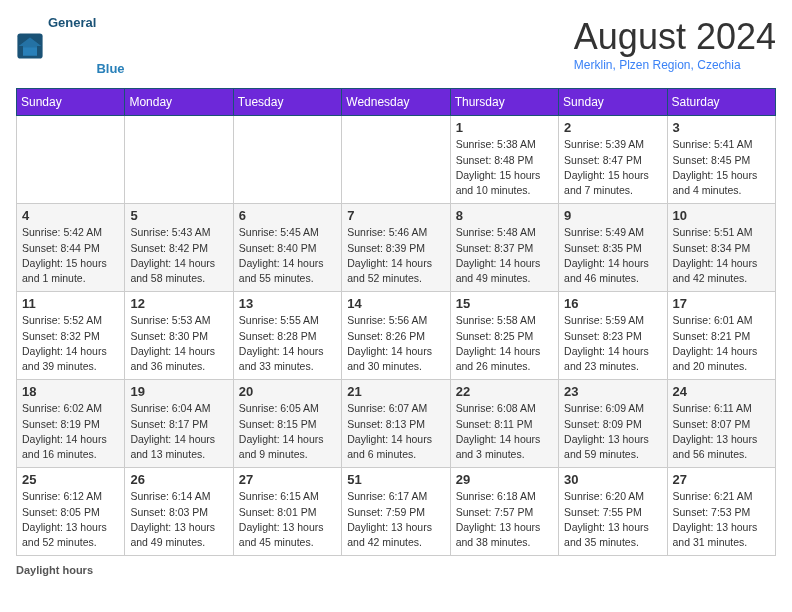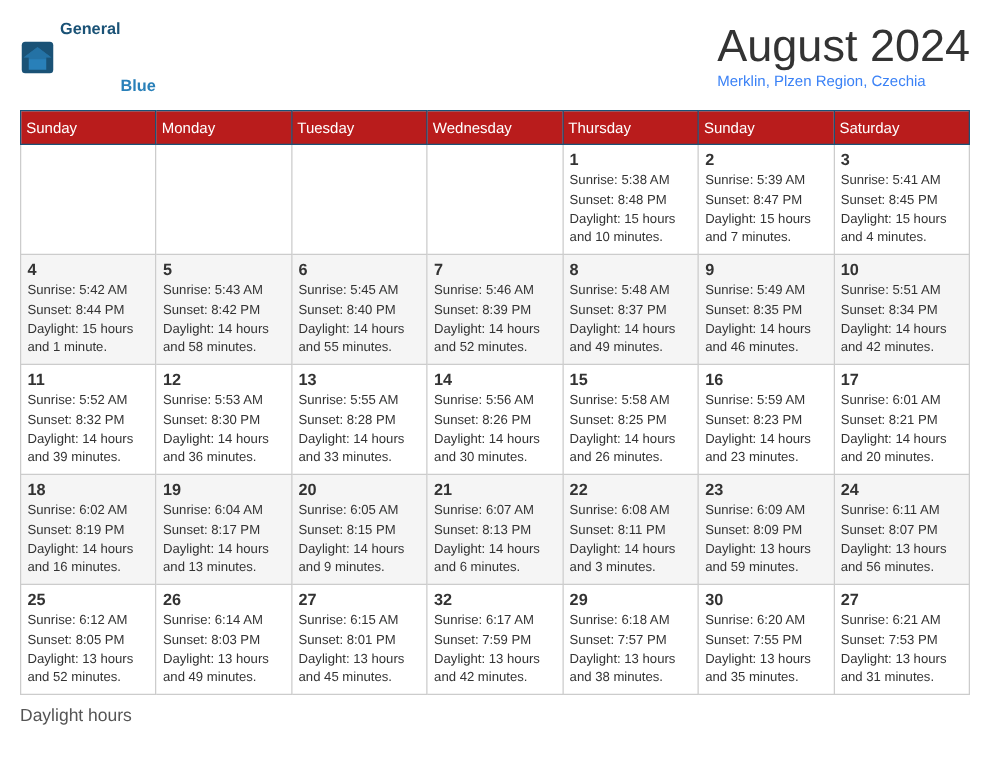--- a/index.html
+++ b/index.html
@@ -45,21 +45,21 @@
     .location {
       font-size: 12px;
       color: #3b82f6;
     }
     .calendar {
       width: 100%;
       border-collapse: collapse;
       font-size: 11px;
     }
     .calendar th {
-      background: #b91c1c;
+      background: #6d28d9;
       color: #fff;
       padding: 6px 4px;
       text-align: left;
       font-weight: normal;
       border: 1px solid #1a5276;
       font-size: 12px;
     }
     .calendar td {
       border: 1px solid #ccc;
       vertical-align: top;
@@ -78,23 +78,24 @@
       margin-bottom: 2px;
     }
     .day-info {
       color: #333;
       font-size: 10.5px;
       line-height: 1.45;
     }
     .empty-cell { background: #fff !important; }
     .footer {
       margin-top: 8px;
-      font-size: 14px;
+      font-size: 11px;
       color: #555;
       text-align: left;
+      font-weight: bold;
     }
   </style>
 </head>
 <body>
 
 <div class="header-area">
   <div class="logo">
     <svg class="logo-icon" viewBox="0 0 40 40">
       <rect x="2" y="2" width="36" height="36" rx="4" fill="#1a5276"></rect>
       <polygon points="20,8 36,20 30,20 30,34 10,34 10,20 4,20" fill="#2980b9"></polygon>
@@ -239,21 +240,21 @@
         </td>
         <td>
           <div class="day-number">26</div>
           <div class="day-info">Sunrise: 6:14 AM<br>Sunset: 8:03 PM<br>Daylight: 13 hours and 49 minutes.</div>
         </td>
         <td>
           <div class="day-number">27</div>
           <div class="day-info">Sunrise: 6:15 AM<br>Sunset: 8:01 PM<br>Daylight: 13 hours and 45 minutes.</div>
         </td>
         <td>
-          <div class="day-number">32</div>
+          <div class="day-number">51</div>
           <div class="day-info">Sunrise: 6:17 AM<br>Sunset: 7:59 PM<br>Daylight: 13 hours and 42 minutes.</div>
         </td>
         <td>
           <div class="day-number">29</div>
           <div class="day-info">Sunrise: 6:18 AM<br>Sunset: 7:57 PM<br>Daylight: 13 hours and 38 minutes.</div>
         </td>
         <td>
           <div class="day-number">30</div>
           <div class="day-info">Sunrise: 6:20 AM<br>Sunset: 7:55 PM<br>Daylight: 13 hours and 35 minutes.</div>
         </td>

